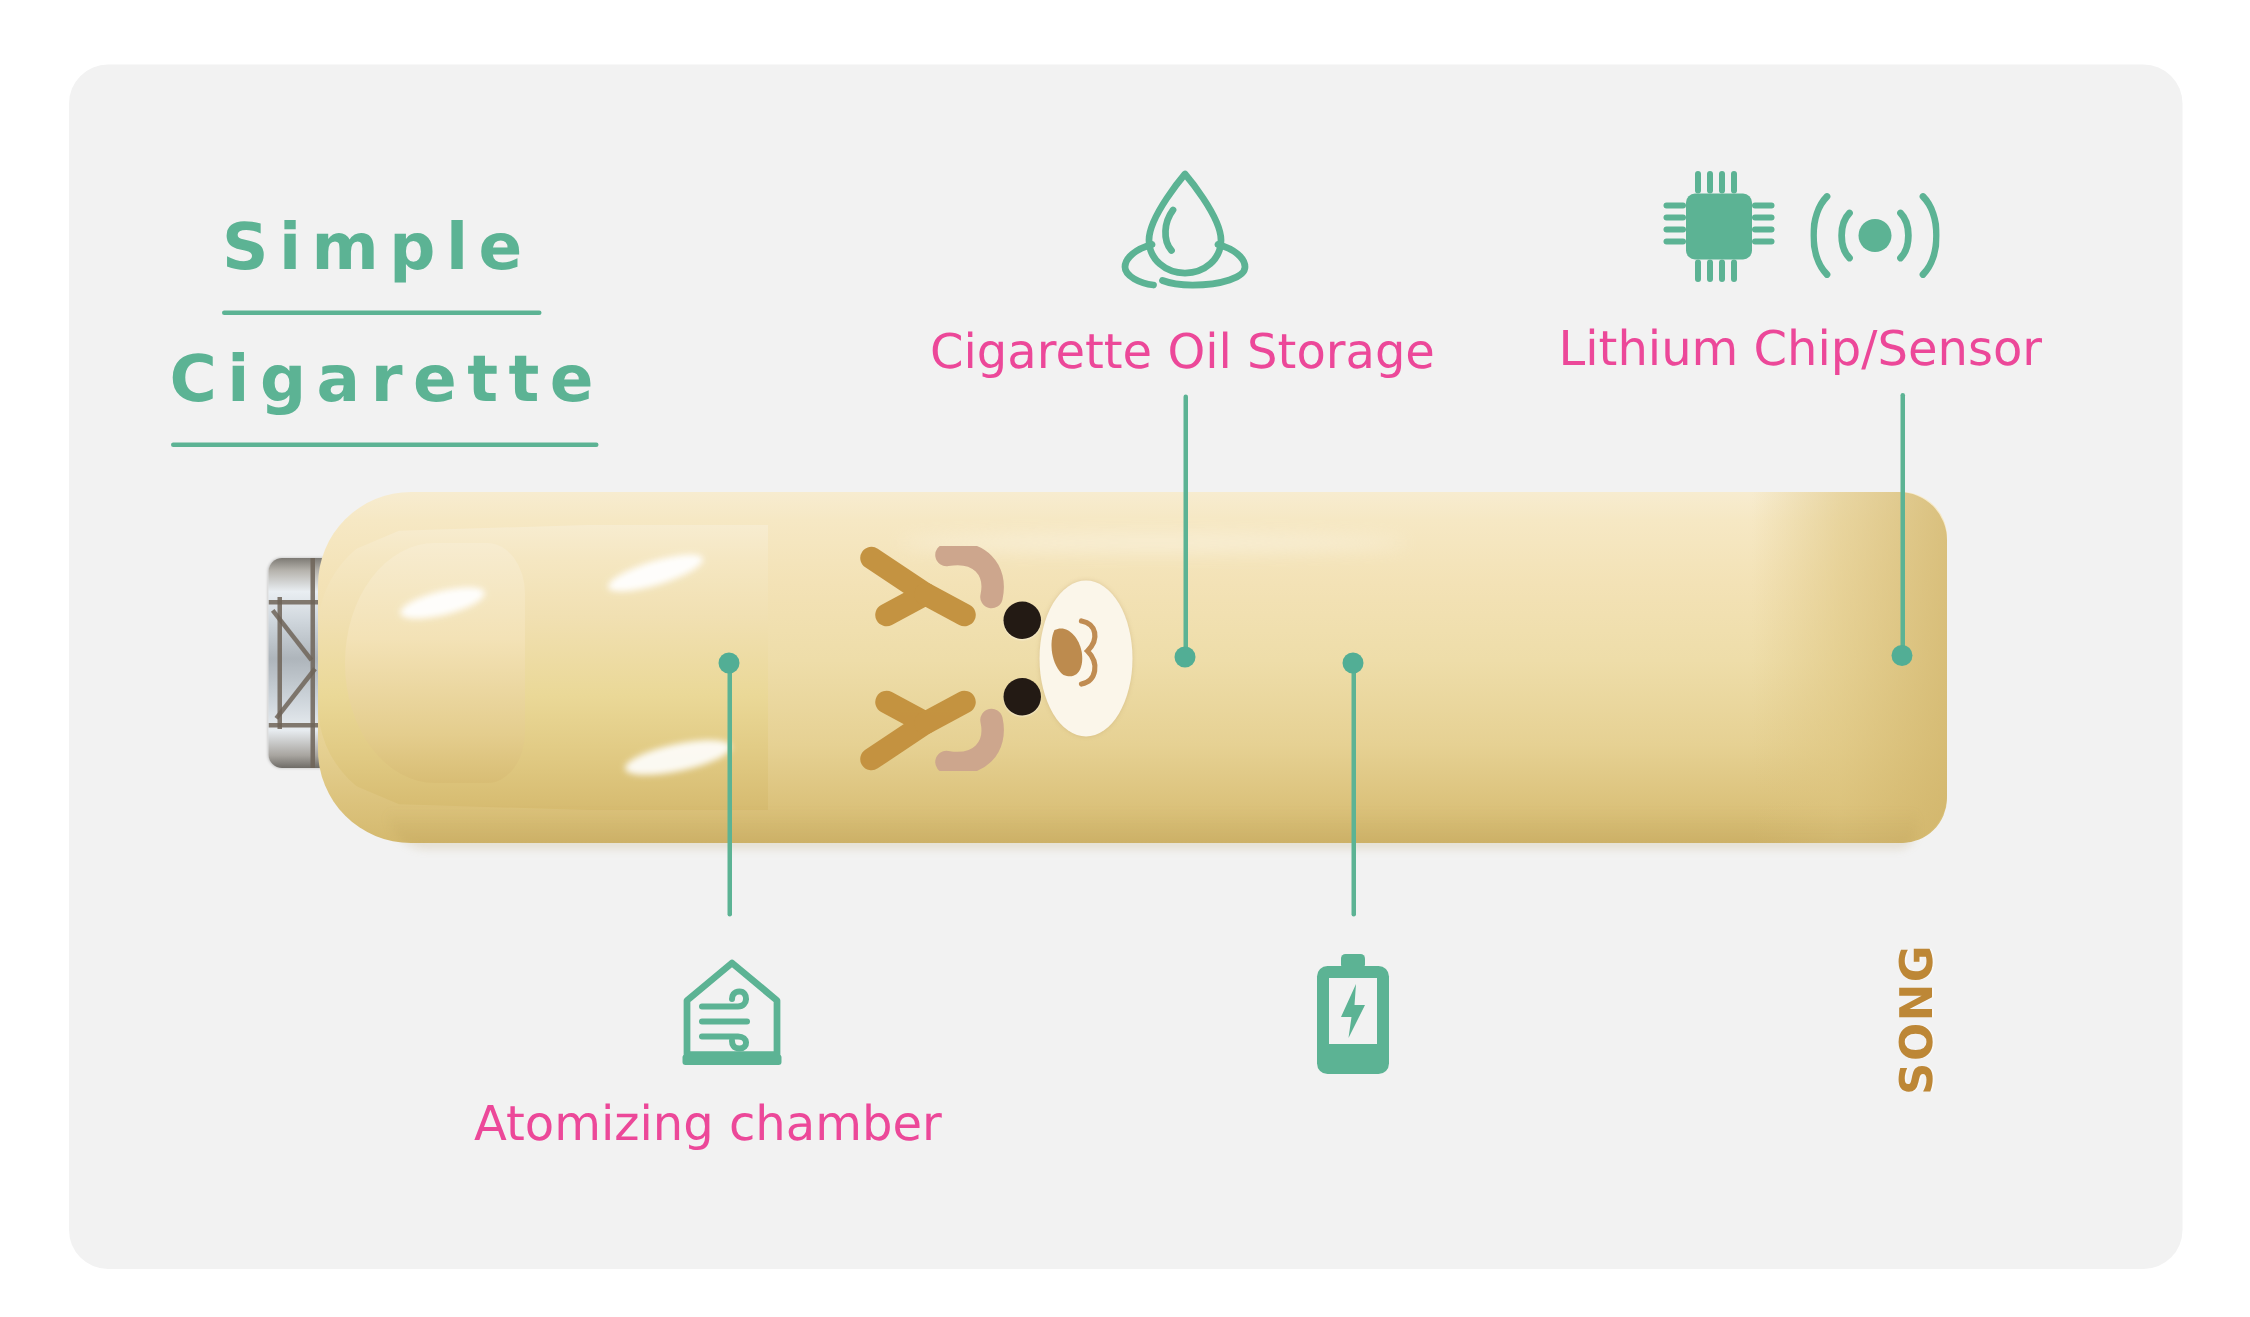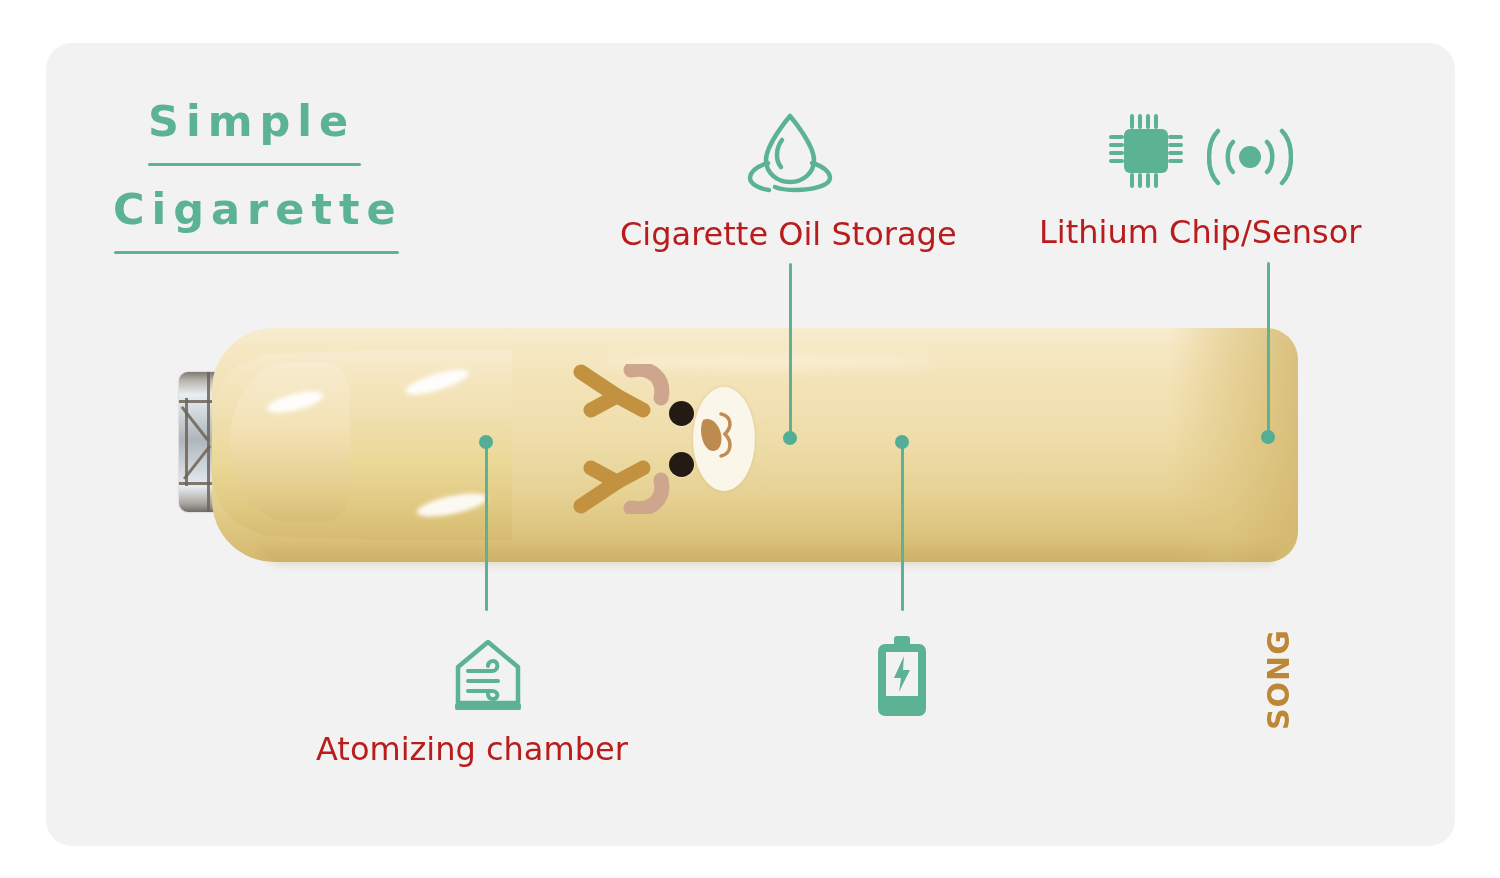--- a/index.html
+++ b/index.html
@@ -21,30 +21,30 @@
   .title-block{position:absolute;left:113px;top:100px;width:300px;}
   .title-line{
     color:#5cb394;
     font-weight:bold;
     font-size:43px;
     letter-spacing:7px;
     line-height:1.0;
     white-space:nowrap;
     font-family:"DejaVu Sans","Liberation Sans",sans-serif;
   }
-  .title-line.l1{padding-left:35px;}
+  .title-line.l1{padding-left:35px;margin-top:44px;}
   .title-line.l2{padding-left:0px;}
   .title-rule{height:3px;background:#5cb394;border-radius:2px;}
   .rule1{width:213px;margin:20px 0 22px 35px;}
   .rule2{width:285px;margin:20px 0 0 1px;}
 
   
   .lbl{
     position:absolute;
-    color:#b91c1c;
+    color:#ec4899;
     font-size:32px;
     white-space:nowrap;
     font-family:"DejaVu Sans","Liberation Sans",sans-serif;
   }
   .lbl-oil{left:620px;top:215px;}
   .lbl-chip{left:1039px;top:213px;}
   .lbl-atom{left:316px;top:730px;}
   .lbl-batt{left:776px;top:730px;}
 
   

